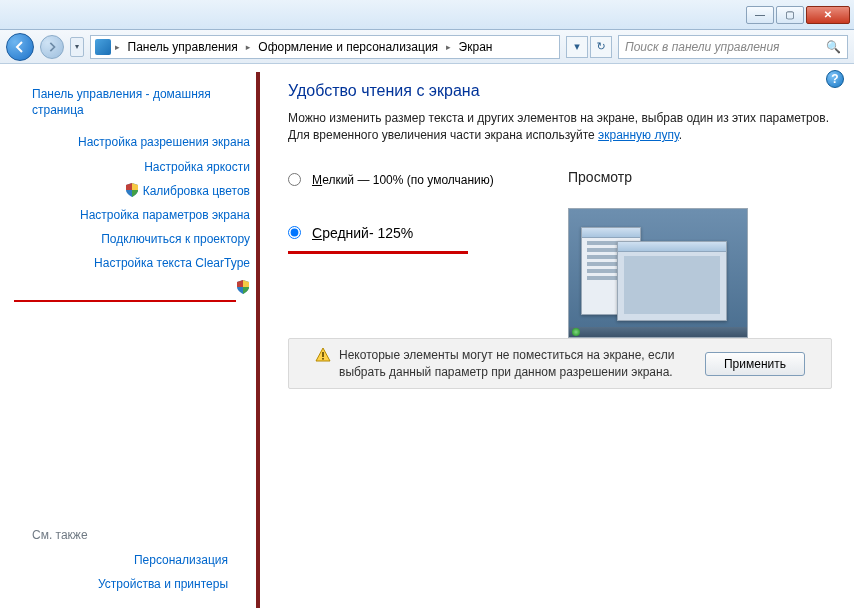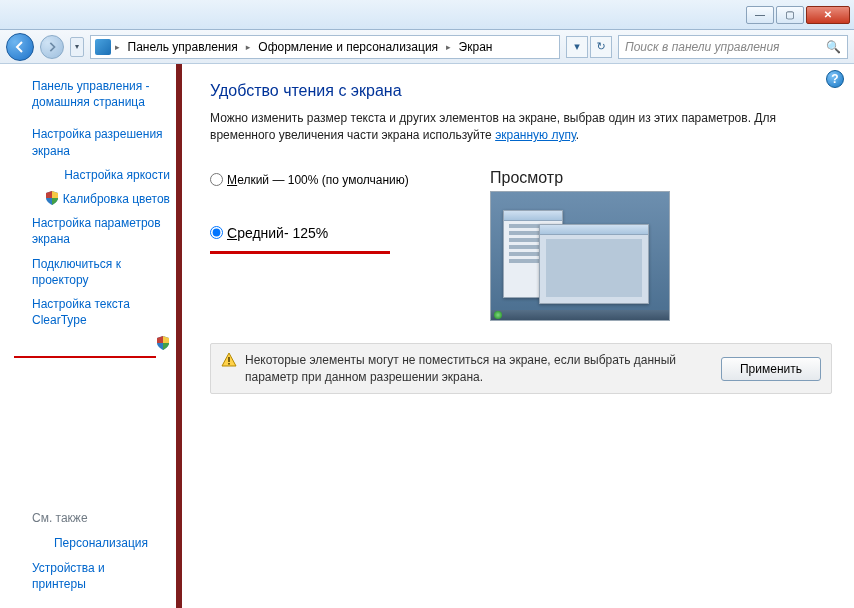--- a/index.html
+++ b/index.html
@@ -19,60 +19,60 @@
   .breadcrumb .bc-icon { width: 16px; height: 16px; background: linear-gradient(135deg,#4aa3e0,#1b6fb5); border-radius: 2px; display: inline-block; }
   .breadcrumb span.sep { color: #666; font-size: 9px; }
   .breadcrumb .crumb { color: #000; padding: 2px 4px; }
   .bc-extra { display: flex; align-items: center; gap: 2px; }
   .bc-btn { width: 22px; height: 22px; border: 1px solid #a7bed4; background: #f2f7fb; display: flex; align-items: center; justify-content: center; font-size: 11px; color: #2b5f8e; }
   .search { width: 230px; height: 24px; border: 1px solid #a7bed4; background: #fff; display: flex; align-items: center; padding: 0 6px; color: #888; font-style: italic; justify-content: space-between; }
   .search .mag { color: #2b6cb0; font-style: normal; }
 
   
   .body { display: flex; height: calc(608px - 30px - 34px); }
-  .sidebar { width: 182px; background: #fff; border-right: 6px solid #7f1d1d; position: relative; padding: 10px 0 10px 14px; }
+  .sidebar { width: 260px; background: #fff; border-right: 4px solid #7f1d1d; position: relative; padding: 10px 0 10px 14px; margin-top: 8px; }
   .sidebar .home-link { color: #0066cc; text-decoration: none; display: block; padding: 4px 6px 4px 18px; font-size: 12px; line-height: 1.35; }
   .sidebar .link-row { display: flex; align-items: flex-start; padding: 4px 6px 4px 0; gap: 4px; justify-content: flex-end; }
   .sidebar .shield { width: 14px; height: 14px; flex: 0 0 14px; display: inline-flex; align-items: center; justify-content: center; }
   .sidebar .side-link { color: #0066cc; font-size: 12px; line-height: 1.35; }
   .sidebar .spacer { height: 8px; }
   .sidebar .red-underline { height: 2px; background: #c00; margin: 2px 20px 0 0; }
 
   .sidebar .footer-links { position: absolute; bottom: 12px; left: 14px; right: 22px; }
   .sidebar .footer-heading { color: #707a84; font-size: 12px; padding: 4px 0 6px 18px; }
 
   .content { flex: 1; position: relative; padding: 18px 22px 0 28px; }
   .help-icon { position: absolute; top: 6px; right: 10px; width: 18px; height: 18px; border-radius: 50%; background: radial-gradient(circle at 35% 30%, #7ec3f7, #1776c3); color: #fff; font-weight: bold; display: flex; align-items: center; justify-content: center; font-size: 12px; border: 1px solid #0d5a97; }
 
   h1.page-title { color: #003399; font-size: 16px; font-weight: normal; margin-bottom: 10px; }
   p.desc { font-size: 12px; color: #222; line-height: 1.45; max-width: 580px; }
   p.desc a { color: #0066cc; text-decoration: underline; }
 
   .options-area { display: flex; margin-top: 24px; gap: 30px; }
   .radio-col { flex: 0 0 250px; }
-  .radio-row { display: flex; align-items: center; gap: 4px; font-size: 12px; padding: 4px 0; }
+  .radio-row { display: flex; align-items: center; gap: 11px; font-size: 12px; padding: 4px 0; }
   .radio-row input[type=radio] { width: 13px; height: 13px; }
   .radio-row label .u { text-decoration: underline; }
   .radio-row.medium { margin-top: 30px; }
   .radio-row.medium label { font-size: 14px; }
   .red-underline-wide { height: 3px; background: #c00; width: 180px; margin: 6px 0 0 0; }
 
   .preview-col { flex: 1; }
-  .preview-heading { font-size: 16px; color: #222; margin-bottom: 4px; }
+  .preview-heading { font-size: 14px; color: #222; margin-bottom: 23px; }
   .preview-box { width: 180px; height: 130px; border: 1px solid #9aa8b5; background: linear-gradient(#6d8faf, #4a6e8f); position: relative; overflow: hidden; }
   .preview-box .pw { position: absolute; background: #e9eef4; border: 1px solid #98a7b6; box-shadow: 0 1px 3px rgba(0,0,0,.3); }
   .preview-box .pw .tb { height: 10px; background: linear-gradient(#cfe0f1,#a9c5df); border-bottom: 1px solid #8fa6bd; }
   .preview-box .pw .row { height: 4px; background: #a2b4c5; margin: 3px 5px; }
   .preview-box .pw1 { left: 12px; top: 18px; width: 60px; height: 88px; }
   .preview-box .pw2 { left: 48px; top: 32px; width: 110px; height: 80px; background: #d3deea; }
   .preview-box .pw2 .inner { position: absolute; inset: 14px 6px 6px 6px; background: #b6c8d9; }
   .preview-box .taskbar { position: absolute; left:0; right:0; bottom:0; height:10px; background: linear-gradient(#566f87,#3c536a); }
   .preview-box .taskbar .orb { width:8px; height:8px; border-radius:50%; background: radial-gradient(circle,#7fd77f,#1a8a1a); position:absolute; left:3px; top:1px; }
 
-  .notice-bar { margin-top: 22px; border: 1px solid #d8d8d8; background: #f2f2f2; padding: 8px 10px; display: flex; align-items: flex-start; gap: 8px; border-radius: 2px; }
+  .notice-bar { border: 1px solid #d8d8d8; background: #f2f2f2; padding: 8px 26px; display: flex; align-items: flex-start; gap: 8px; border-radius: 2px; }
   .notice-bar .warn { width: 16px; height: 16px; flex: 0 0 16px; }
   .notice-bar .msg { font-size: 12px; color: #333; line-height: 1.4; flex: 1; }
   .apply-btn { align-self: center; height: 24px; padding: 0 18px; font-size: 12px; background: linear-gradient(#fdfdfd,#e5e9ed); border: 1px solid #7f9db9; border-radius: 3px; cursor: pointer; }
 </style>
 </head>
 <body>
 
 <div class="titlebar">
   <div class="win-btn">—</div>
   <div class="win-btn">▢</div>

